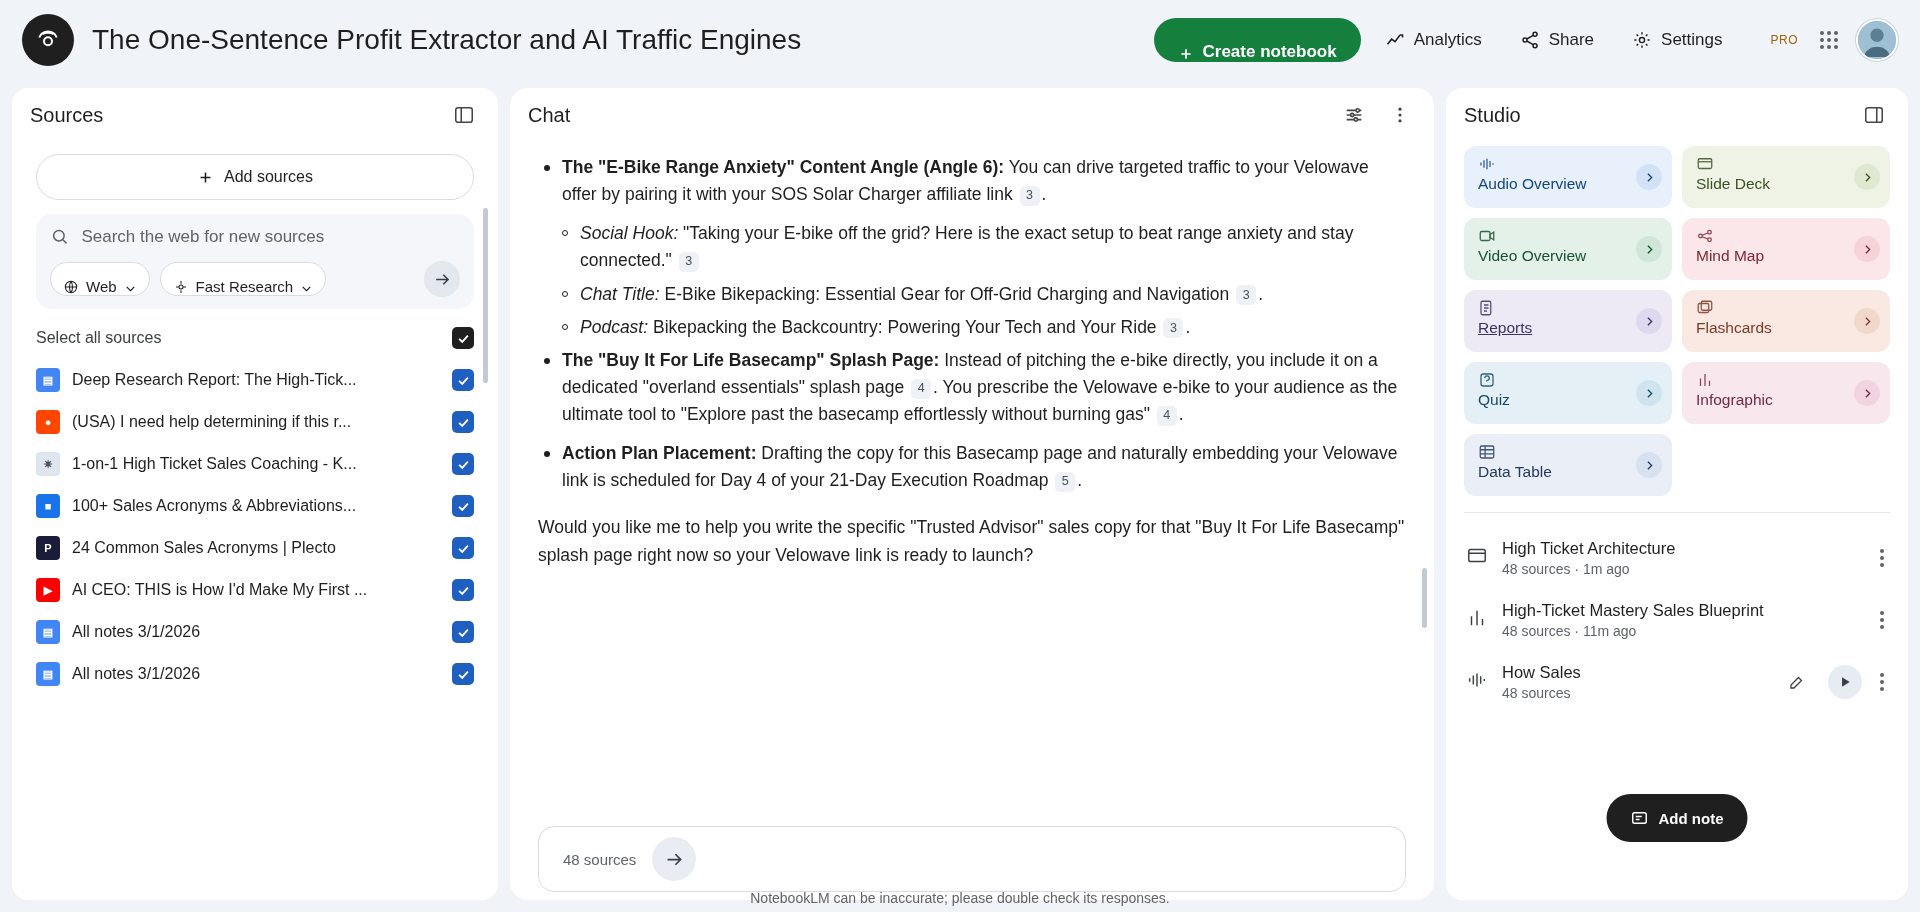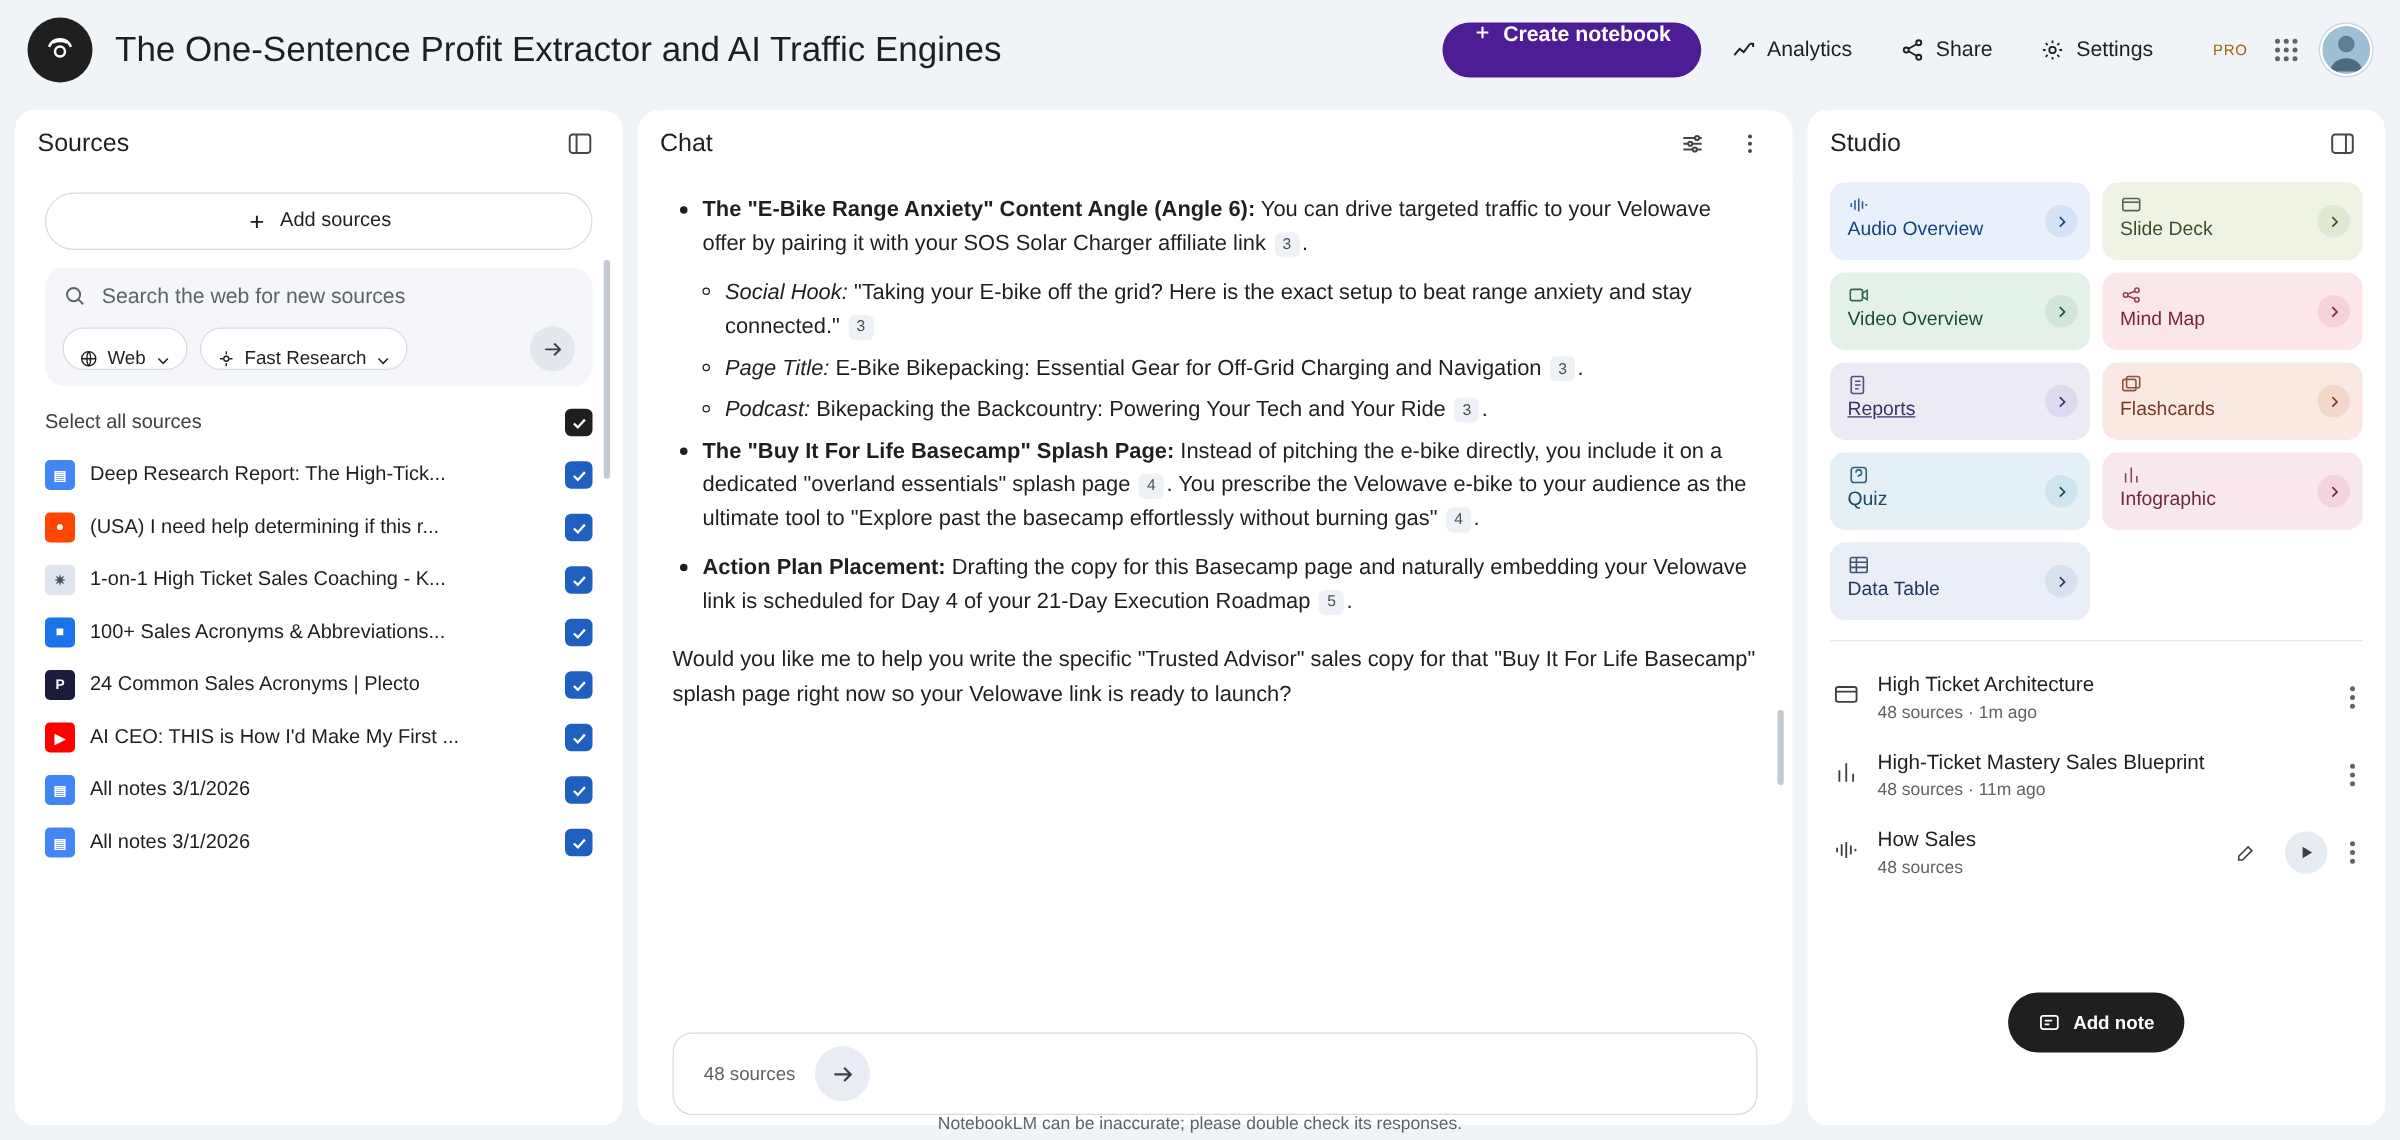--- a/index.html
+++ b/index.html
@@ -25,23 +25,23 @@
     flex: 0 0 auto;
   }
   .logo svg { width: 30px; height: 30px; }
   .app-title {
     font-size: 28px; color: #1f1f1f; font-weight: 400;
     white-space: nowrap; overflow: hidden; text-overflow: ellipsis;
     flex: 1 1 auto;
   }
   .top-actions { display: flex; align-items: center; gap: 10px; flex: 0 0 auto; }
   .btn-create {
-    background: #4c1d95; color: #fff;
+    background: #15803d; color: #fff;
     border-radius: 22px; height: 44px;
-    display: flex; align-items: flex-start; gap: 9px;
+    display: flex; align-items: flex-end; gap: 9px;
     padding: 0 24px; font-size: 17px; font-weight: 600;
     cursor: pointer;
   }
   .btn-plain {
     display: flex; align-items: center; gap: 9px;
     height: 44px; padding: 0 14px; border-radius: 22px;
     font-size: 17px; color: #1f1f1f; cursor: pointer;
   }
   .pro-badge {
     font-size: 12px; color: #a16207; letter-spacing: .5px;
@@ -468,21 +468,21 @@
             </svg>
         </div>
       </div>
     </div>
 
     <div class="chat-body">
       <div class="faded-top"></div>
       <div id="chat-blocks" style="padding-top:12px;">
           <div class="bullet-l1"><b>The "E-Bike Range Anxiety" Content Angle (Angle 6):</b><span> You can drive targeted traffic to your Velowave offer by pairing it with your SOS Solar Charger affiliate link </span><span class="cite">3</span><span>.</span></div>
           <div class="bullet-l2"><i>Social Hook:</i><span> "Taking your E-bike off the grid? Here is the exact setup to beat range anxiety and stay connected." </span><span class="cite">3</span></div>
-          <div class="bullet-l2"><i>Page Title:</i><span> E-Bike Bikepacking: Essential Gear for Off-Grid Charging and Navigation </span><span class="cite">3</span><span>.</span></div>
+          <div class="bullet-l2"><i>Chat Title:</i><span> E-Bike Bikepacking: Essential Gear for Off-Grid Charging and Navigation </span><span class="cite">3</span><span>.</span></div>
           <div class="bullet-l2"><i>Podcast:</i><span> Bikepacking the Backcountry: Powering Your Tech and Your Ride </span><span class="cite">3</span><span>.</span></div>
           <div class="bullet-l1"><b>The "Buy It For Life Basecamp" Splash Page:</b><span> Instead of pitching the e-bike directly, you include it on a dedicated "overland essentials" splash page </span><span class="cite">4</span><span>. You prescribe the Velowave e-bike to your audience as the ultimate tool to "Explore past the basecamp effortlessly without burning gas" </span><span class="cite">4</span><span>.</span></div>
           <div class="bullet-l1"><b>Action Plan Placement:</b><span> Drafting the copy for this Basecamp page and naturally embedding your Velowave link is scheduled for Day 4 of your 21-Day Execution Roadmap </span><span class="cite">5</span><span>.</span></div>
         </div>
       <div class="closing-q">Would you like me to help you write the specific "Trusted Advisor" sales copy for that "Buy It For Life Basecamp" splash page right now so your Velowave link is ready to launch?</div>
     </div>
 
     <div class="chat-input-wrap">
       <div class="chat-input">
         <span class="src-count">48 sources</span>

